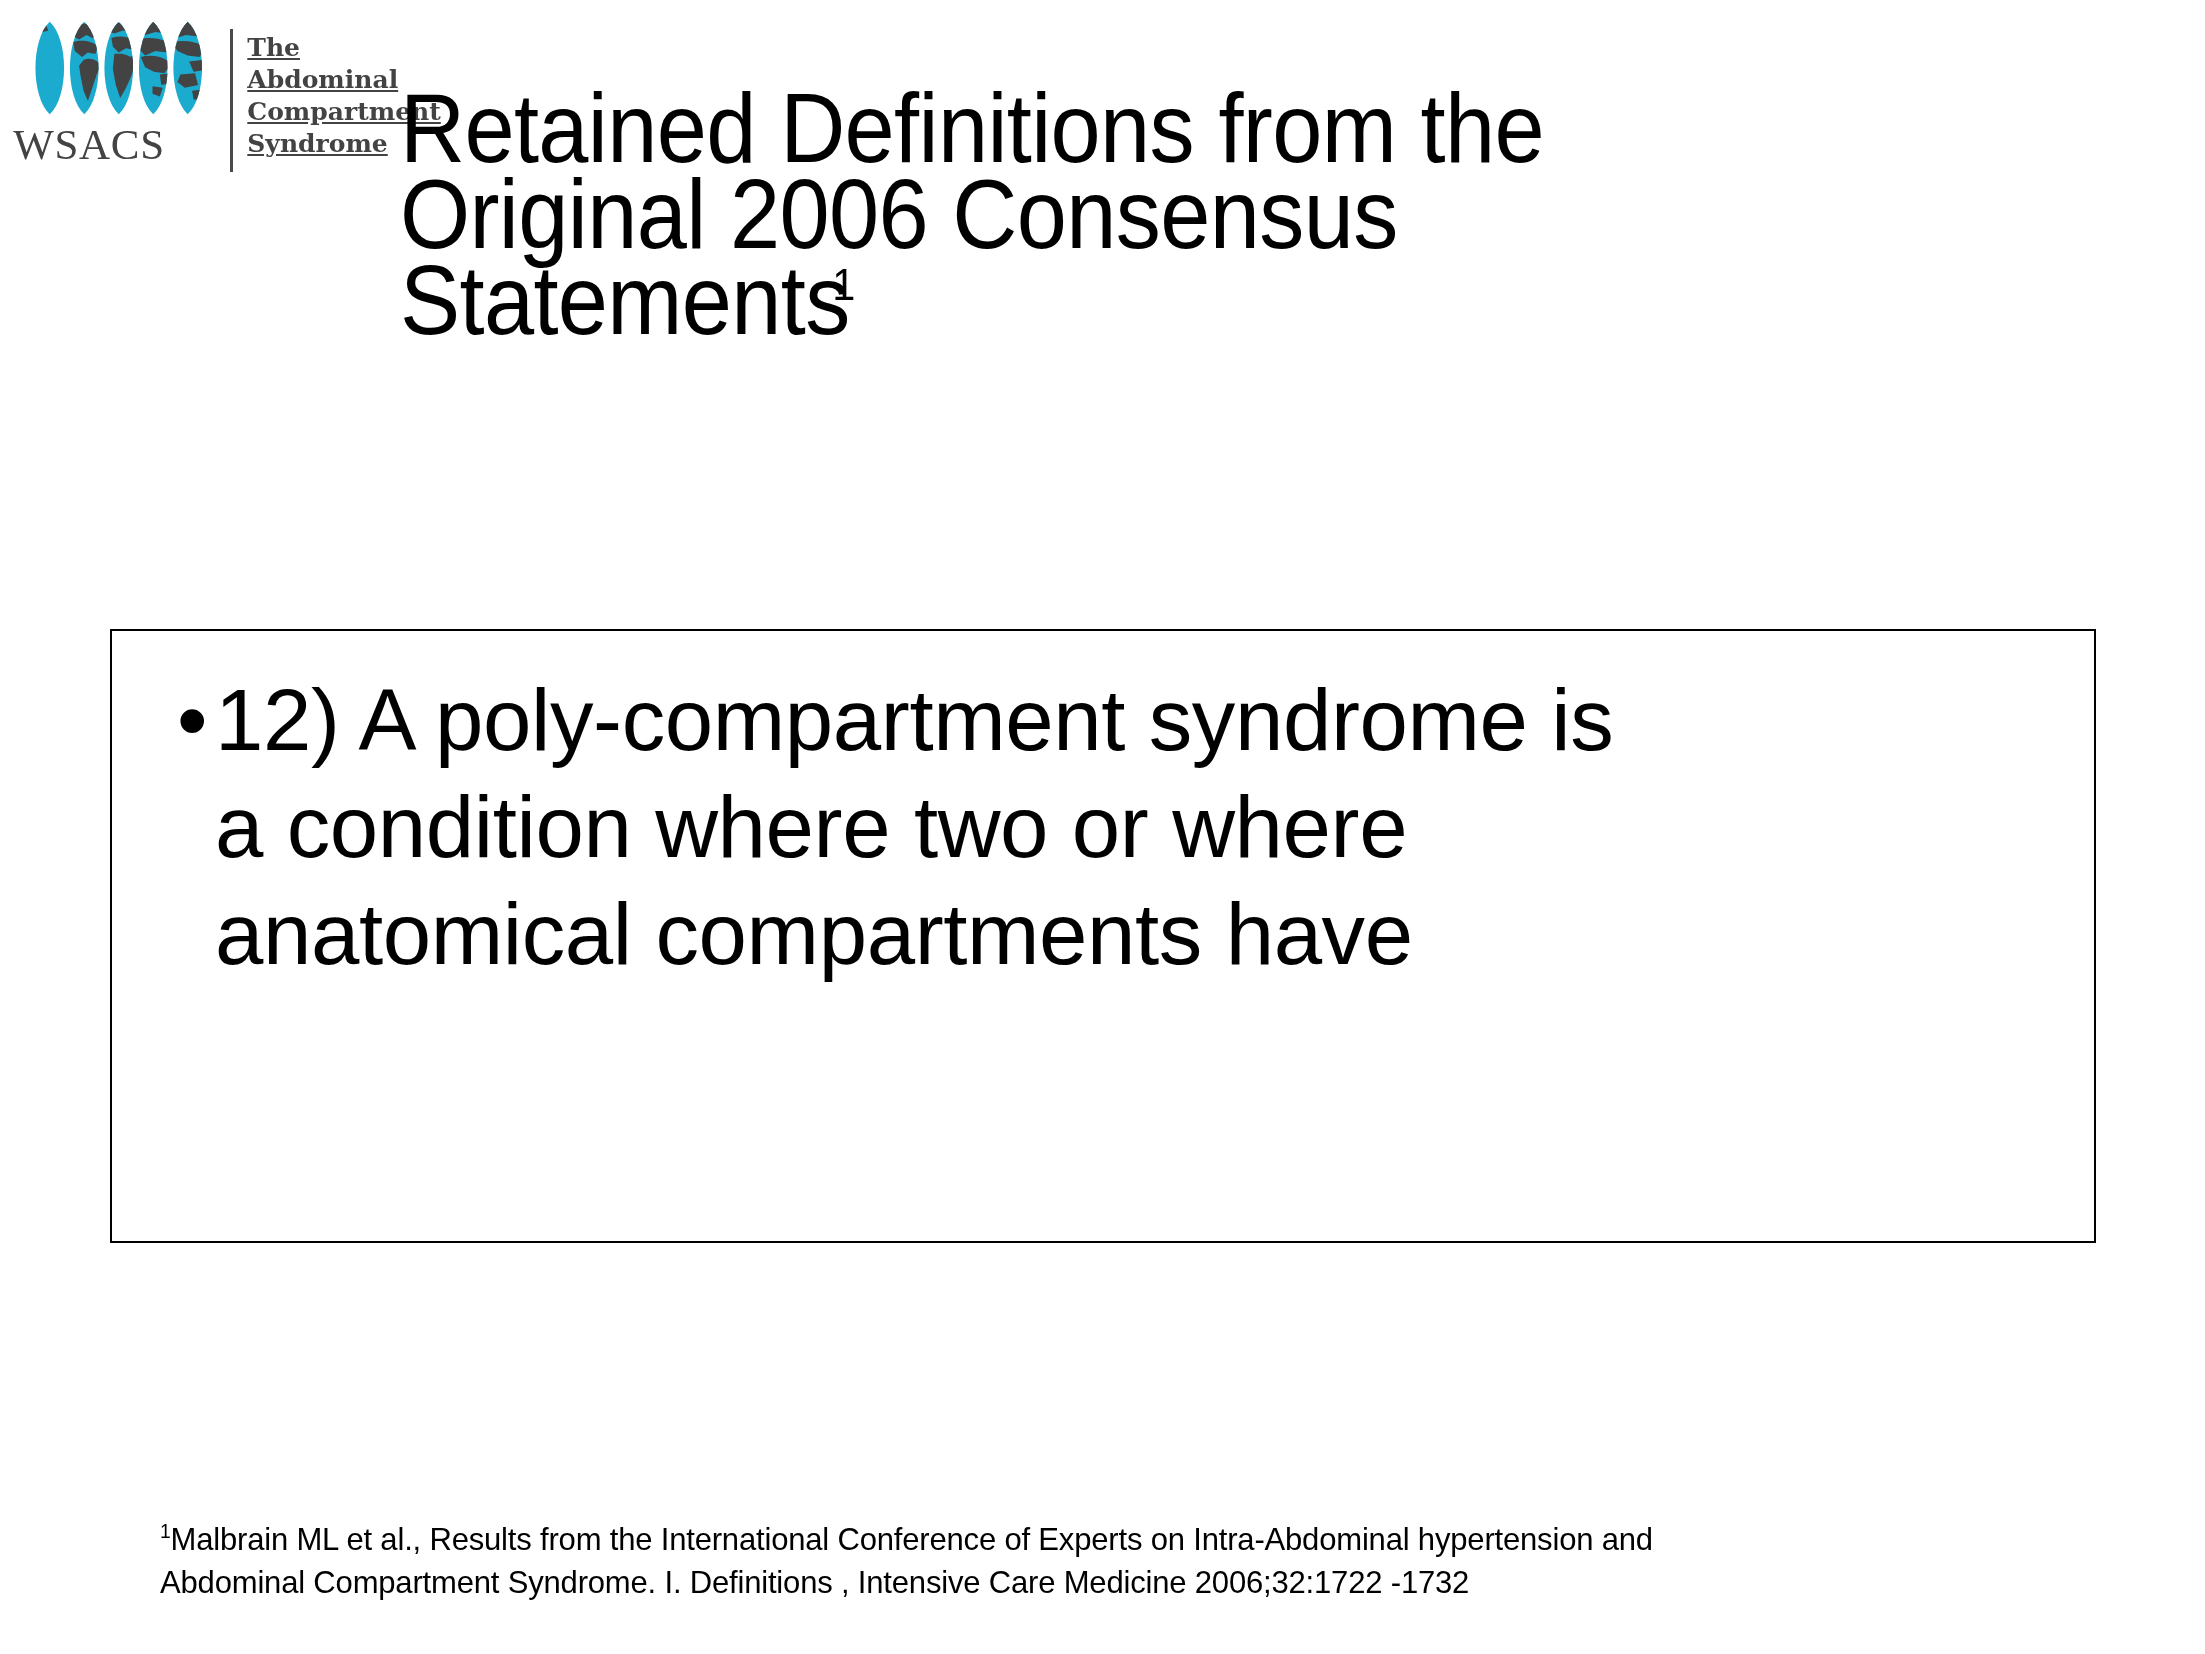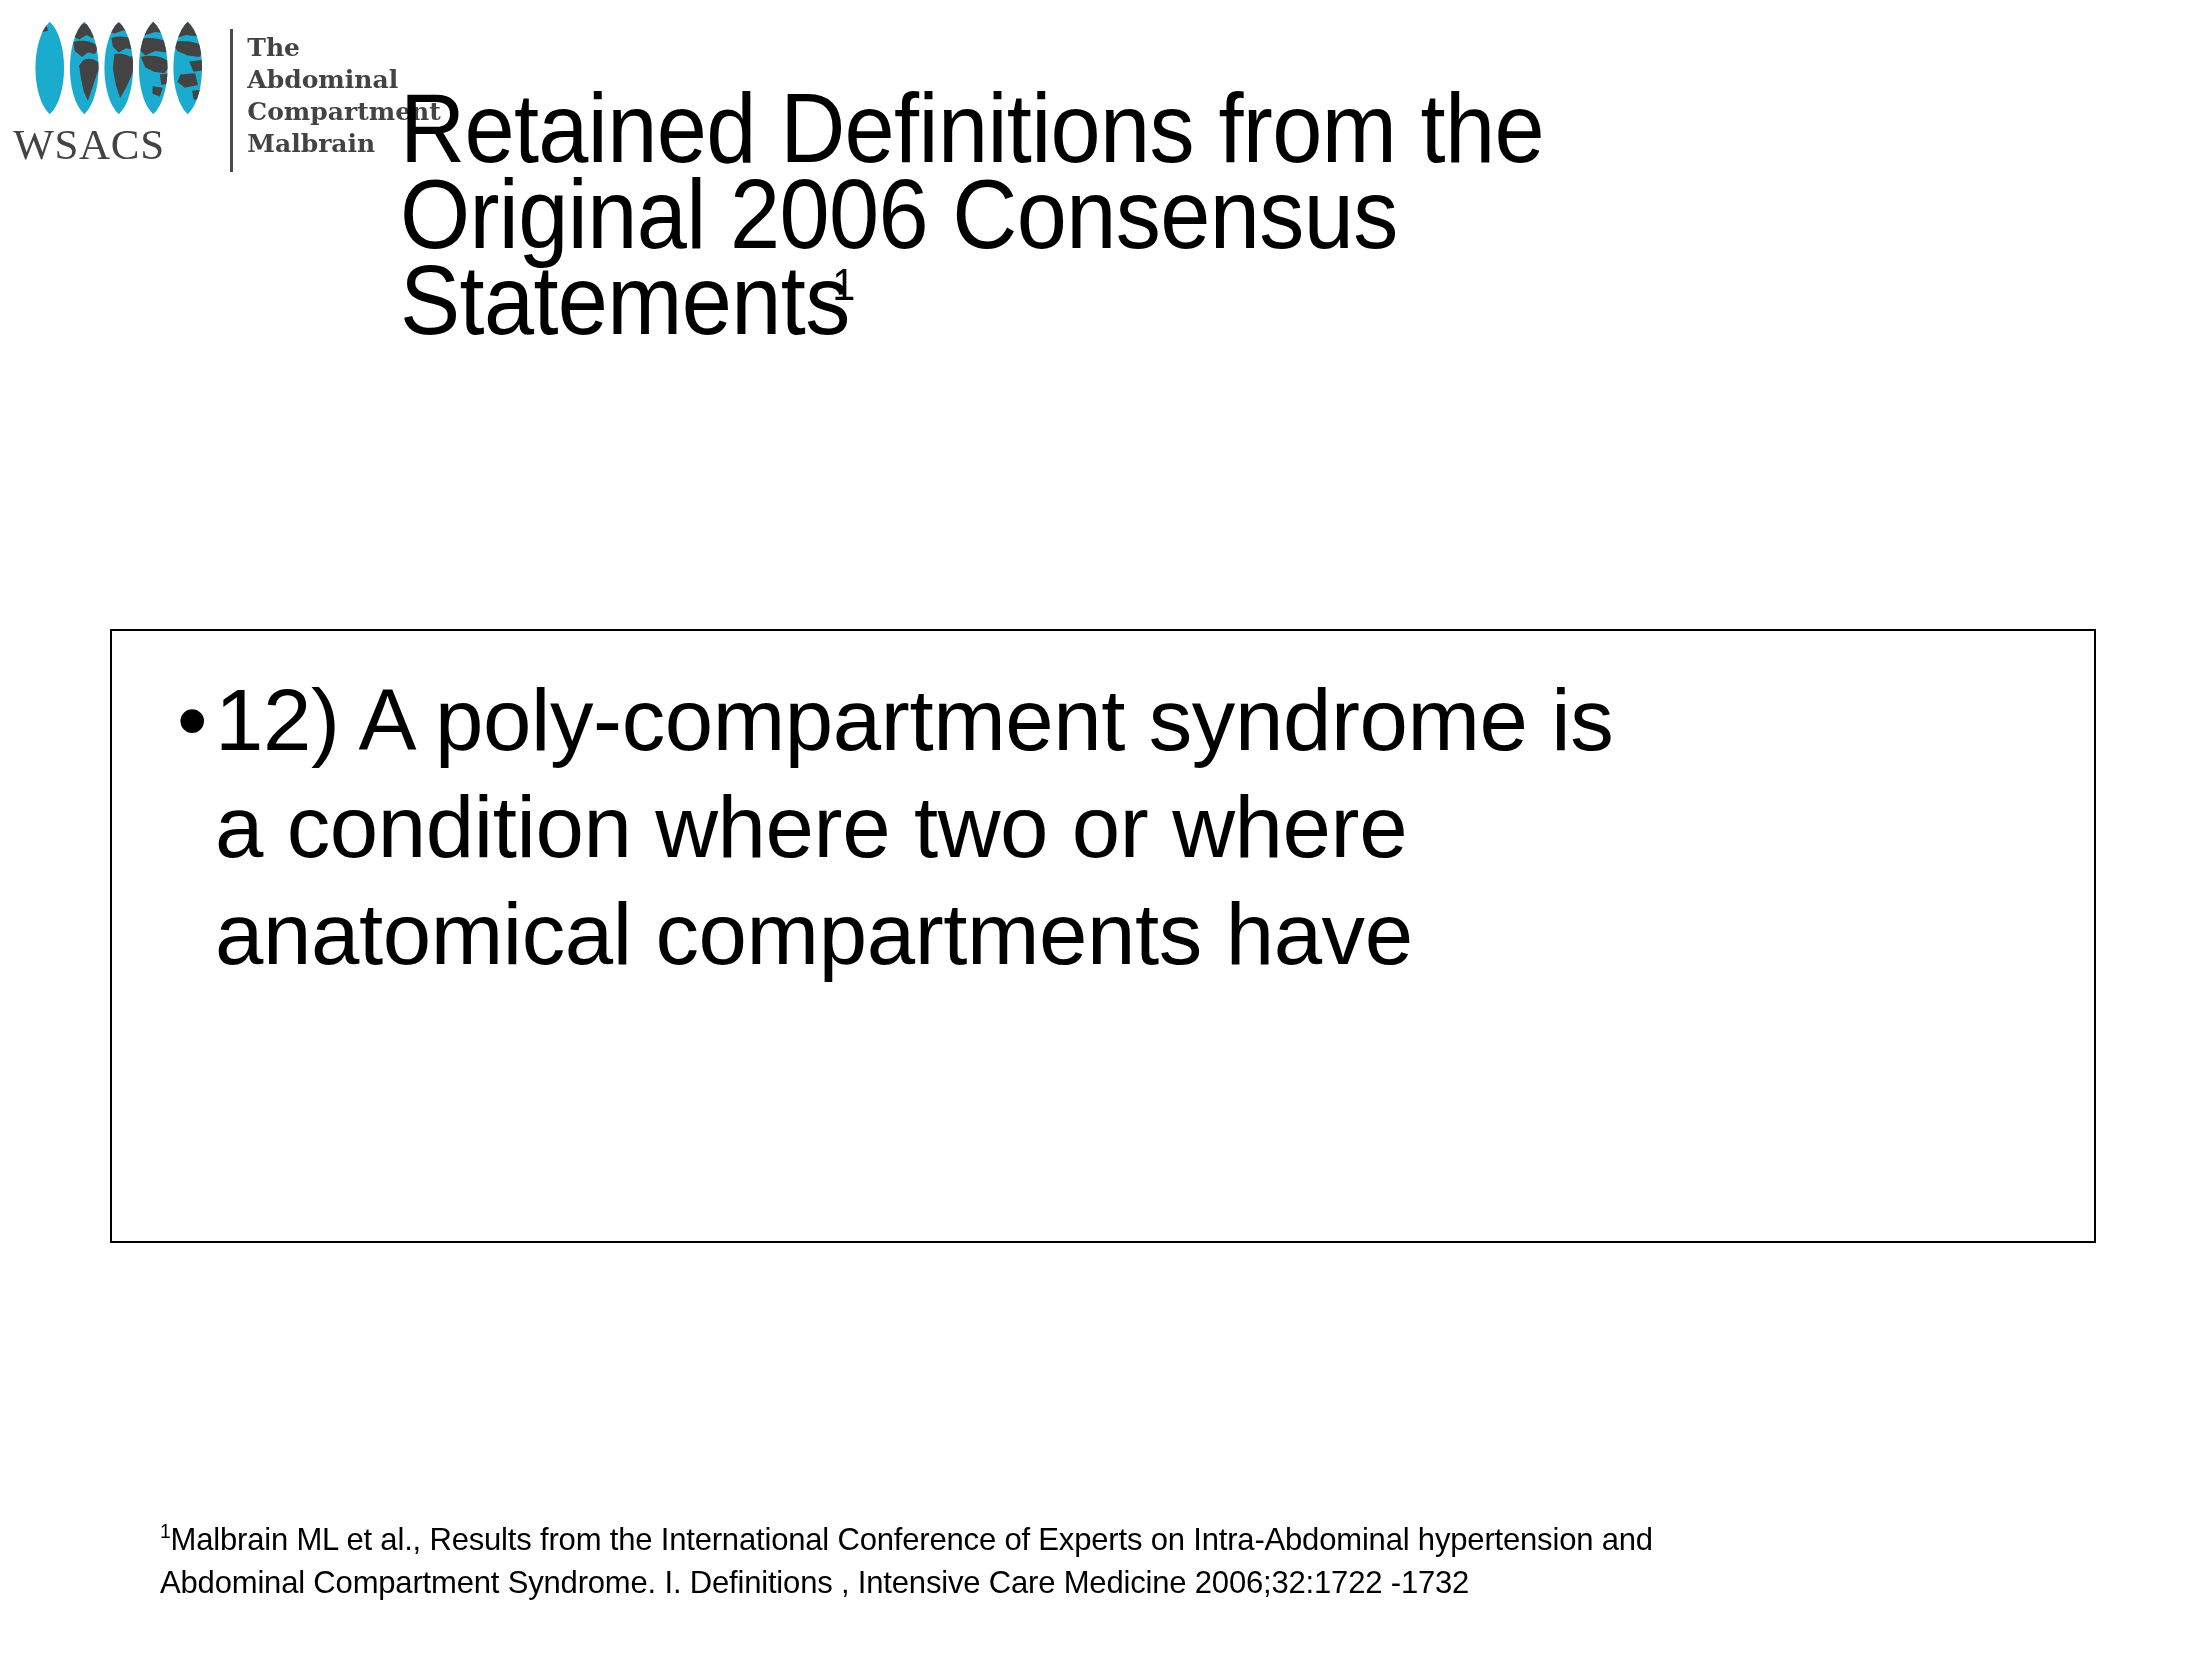--- a/index.html
+++ b/index.html
@@ -59,20 +59,21 @@
   #logo-tagline {
     position: absolute;
     left: 237px;
     top: 19px;
     width: 154px;
     font-family: "DejaVu Serif", serif;
     font-weight: 700;
     font-size: 25px;
     line-height: 32px;
     color: #434343;
+    text-decoration: underline;
   }
   #logo-tagline .tl-line { display: block; white-space: nowrap; }
 
   
   #slide-title {
     position: absolute;
     left: 400px;
     top: 19px;
     width: 1690px;
     font-family: "Liberation Sans", sans-serif;
@@ -218,21 +219,21 @@
   </div>
 
   <div id="logo-wordmark">WSACS</div>
 
   <div id="logo-divider"></div>
 
   <div id="logo-tagline">
     <span class="tl-line">The</span>
     <span class="tl-line">Abdominal</span>
     <span class="tl-line">Compartment</span>
-    <span class="tl-line">Malbrain</span>
+    <span class="tl-line">Syndrome</span>
   </div>
 </div>
 
 <h1 id="slide-title">
   <span class="t-line">Retained Definitions from the</span>
   <span class="t-line">Original 2006 Consensus</span>
   <span class="t-line"><span>Statements</span><span class="sup">1</span></span>
 </h1>
 
 <div id="content-box">

